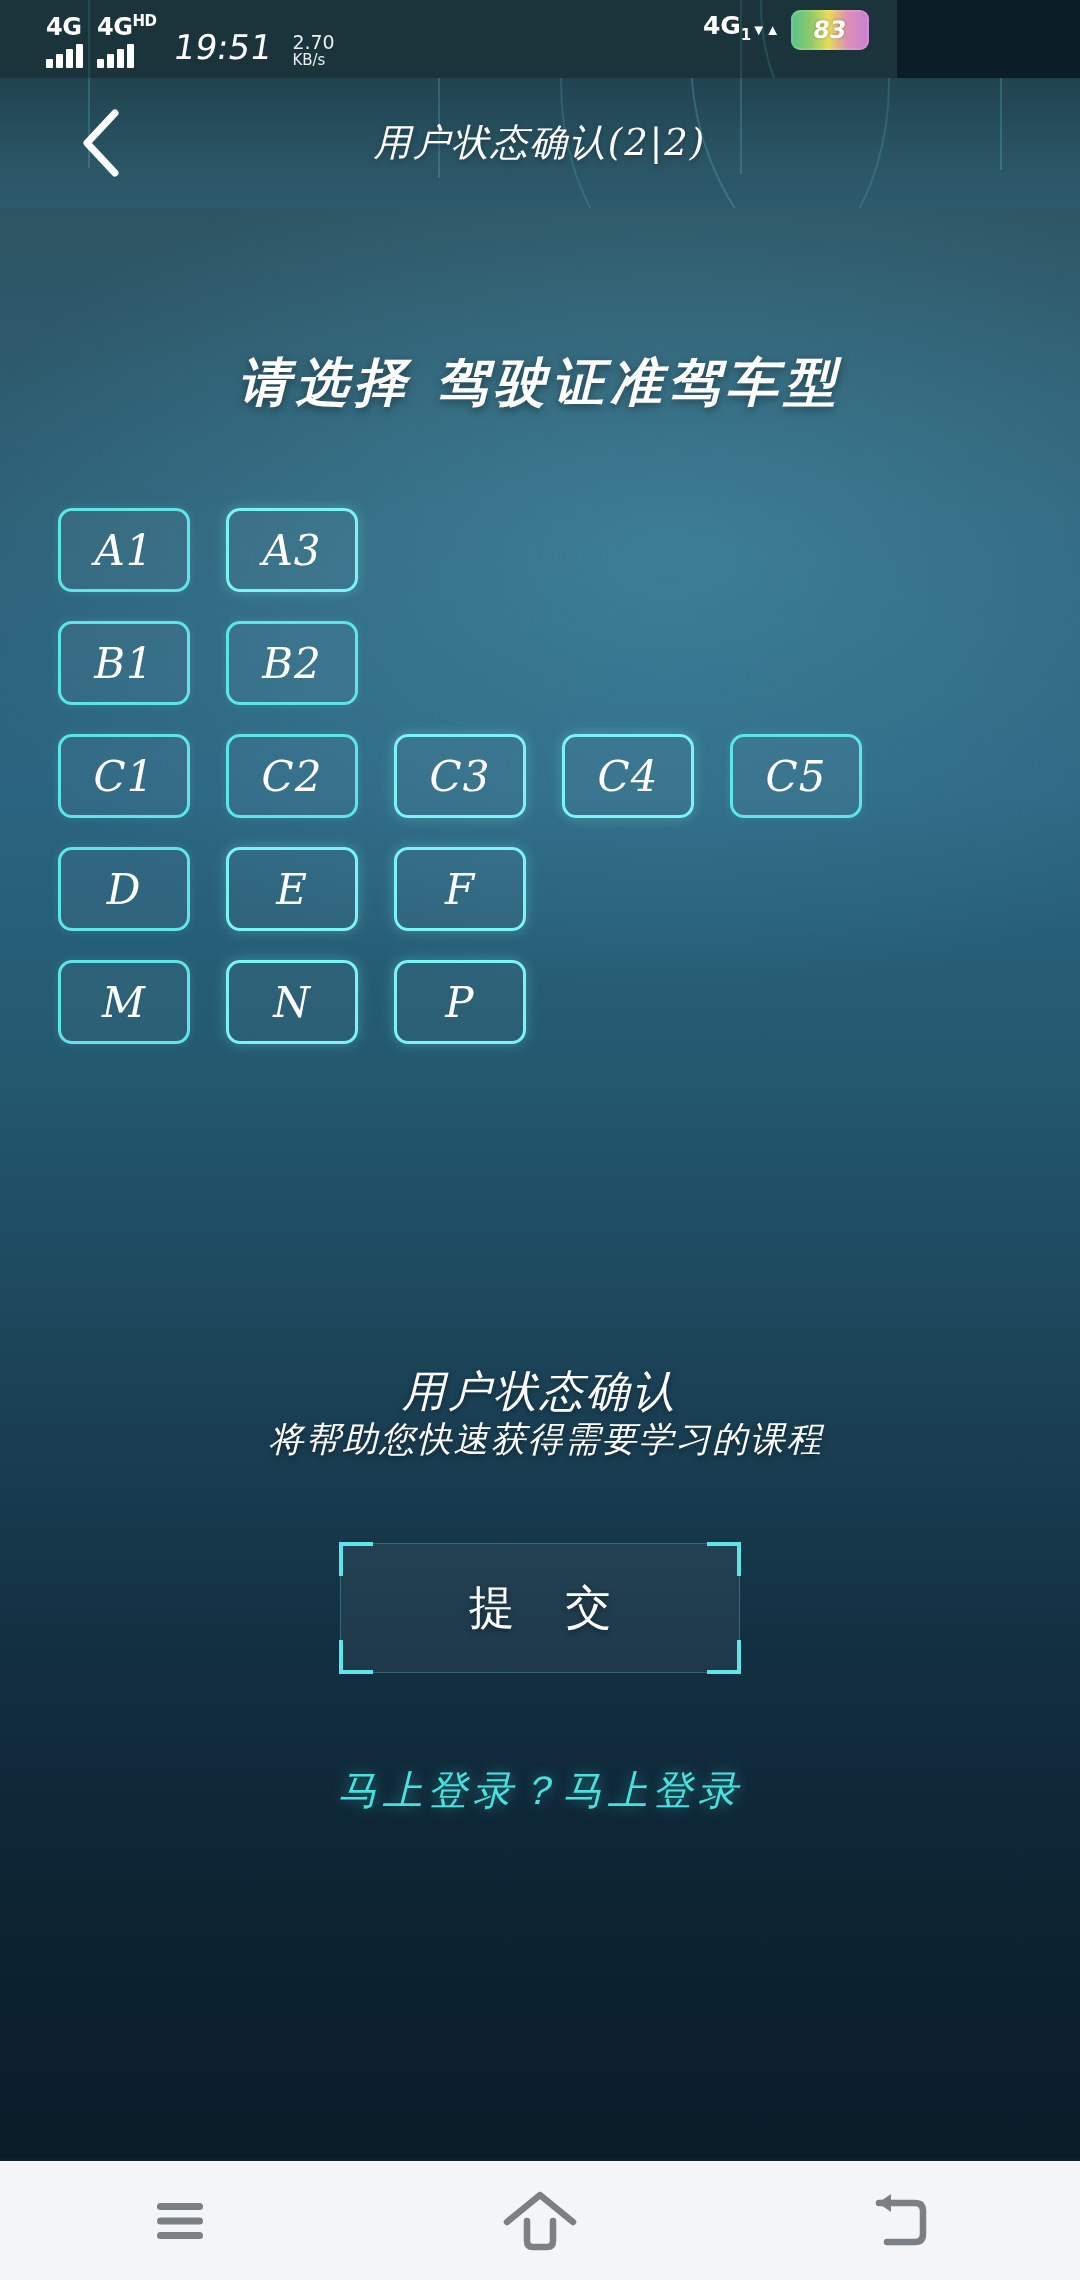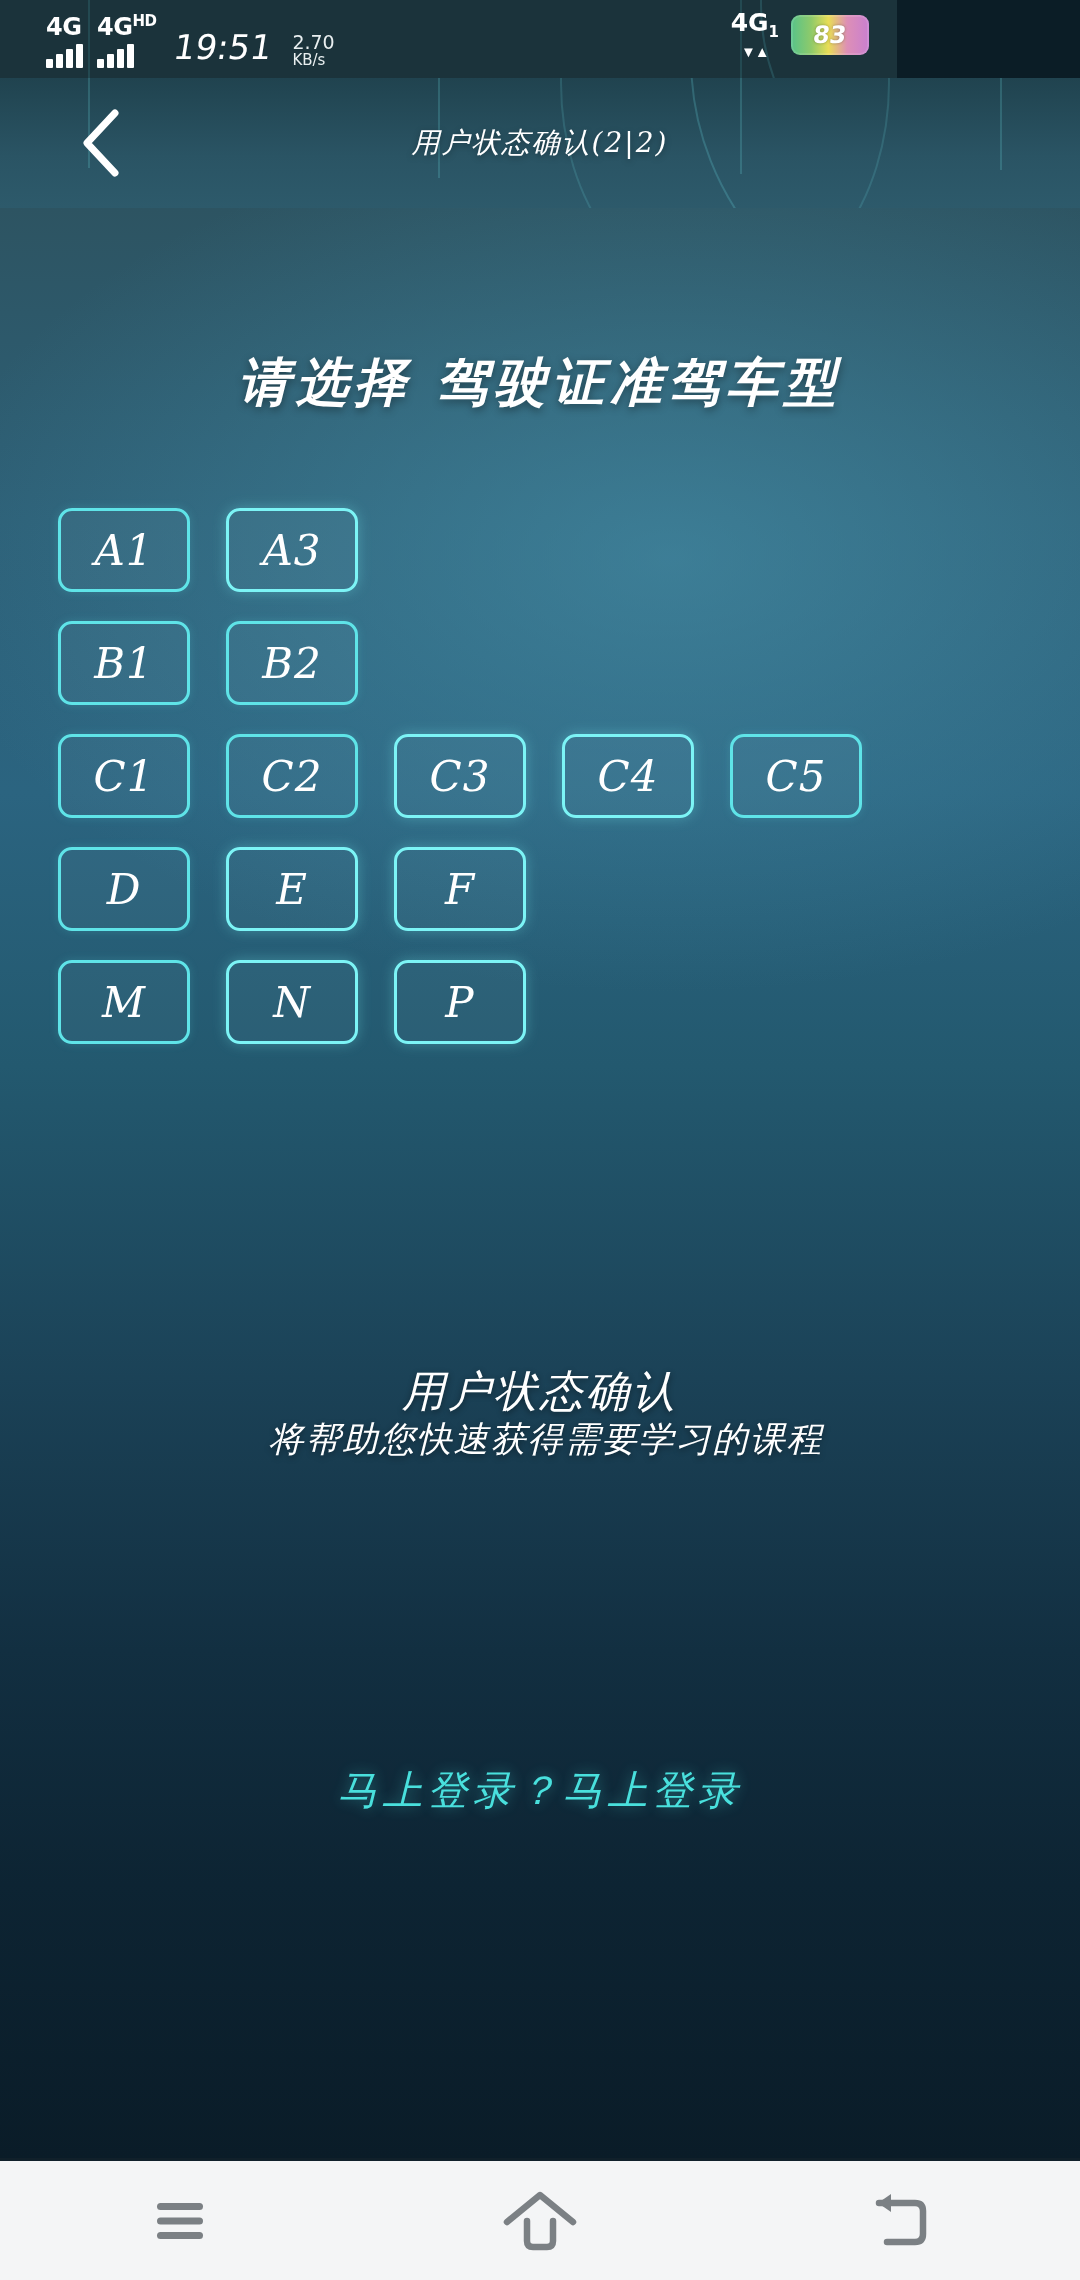--- a/index.html
+++ b/index.html
@@ -60,21 +60,21 @@
     display:flex; flex-direction:column; align-items:flex-start;
     color:#e9eff0; margin-left:6px; margin-bottom:0;
   }
   .sb-net .v { font-size:19px; line-height:20px; font-family:"DejaVu Sans", sans-serif; }
   .sb-net .u { font-size:15px; line-height:16px; font-family:"DejaVu Sans", sans-serif; }
 
   .sb-right {
     position:absolute; right:28px; top:10px;
     display:flex; align-items:center; gap:12px;
   }
-  .net-ind { display:flex; flex-direction:column; align-items:center; }
+  .net-ind { display:flex; flex-direction:row; align-items:center; }
   .net-ind .lbl {
     color:#fff; font-size:25px; font-weight:bold; line-height:25px;
     font-family:"DejaVu Sans", sans-serif;
   }
   .net-ind .lbl sub { font-size:15px; }
   .net-ind .arrows { color:#fff; font-size:15px; line-height:14px; letter-spacing:-1px; }
   .battery {
     position:relative;
     width:78px; height:40px; border-radius:9px;
     background:linear-gradient(90deg,#57c38a 0%,#8fca6a 26%,#e8dd56 48%,#dd8fb6 72%,#c97fd0 100%);
@@ -105,21 +105,21 @@
   }
   #back-button {
     position:absolute; left:58px; top:22px;
     width:86px; height:86px;
     display:flex; align-items:center; justify-content:center;
     z-index:3;
   }
   #header-title {
     position:absolute; left:0; top:0; width:1080px; height:130px;
     display:flex; align-items:center; justify-content:center;
-    color:#ffffff; font-size:28px;
+    color:#ffffff; font-size:37px;
     font-family:"DejaVu Serif", serif;
     font-style:italic; letter-spacing:2px;
     text-shadow:0 2px 6px rgba(0,0,0,0.35);
     z-index:2;
   }
 
   
   #main {
     position:absolute; left:0; top:208px;
     width:1080px; height:1950px;
@@ -325,20 +325,27 @@
         <div class="chip bright">N</div>
         <div class="chip bright">P</div>
       </div>
     </div>
 
     <div id="hint-block">
       <div class="l1">用户状态确认</div>
       <div class="l2">将帮助您快速获得需要学习的课程</div>
     </div>
 
+    <div id="submit-button">
+      <span class="corner c-tl"></span>
+      <span class="corner c-tr"></span>
+      <span class="corner c-bl"></span>
+      <span class="corner c-br"></span>
+      <span>提 交</span>
+    </div>
 
     <div id="login-link">
       <span>马上登录？马上登录</span>
     </div>
   </div>
 
   <div id="nav-bar">
     <div class="nav-btn">
       <svg class="nav-ico" width="54" height="48" viewBox="0 0 54 48">
         <rect x="4" y="6" width="46" height="7" rx="3.5" fill="#7b8084"></rect>

